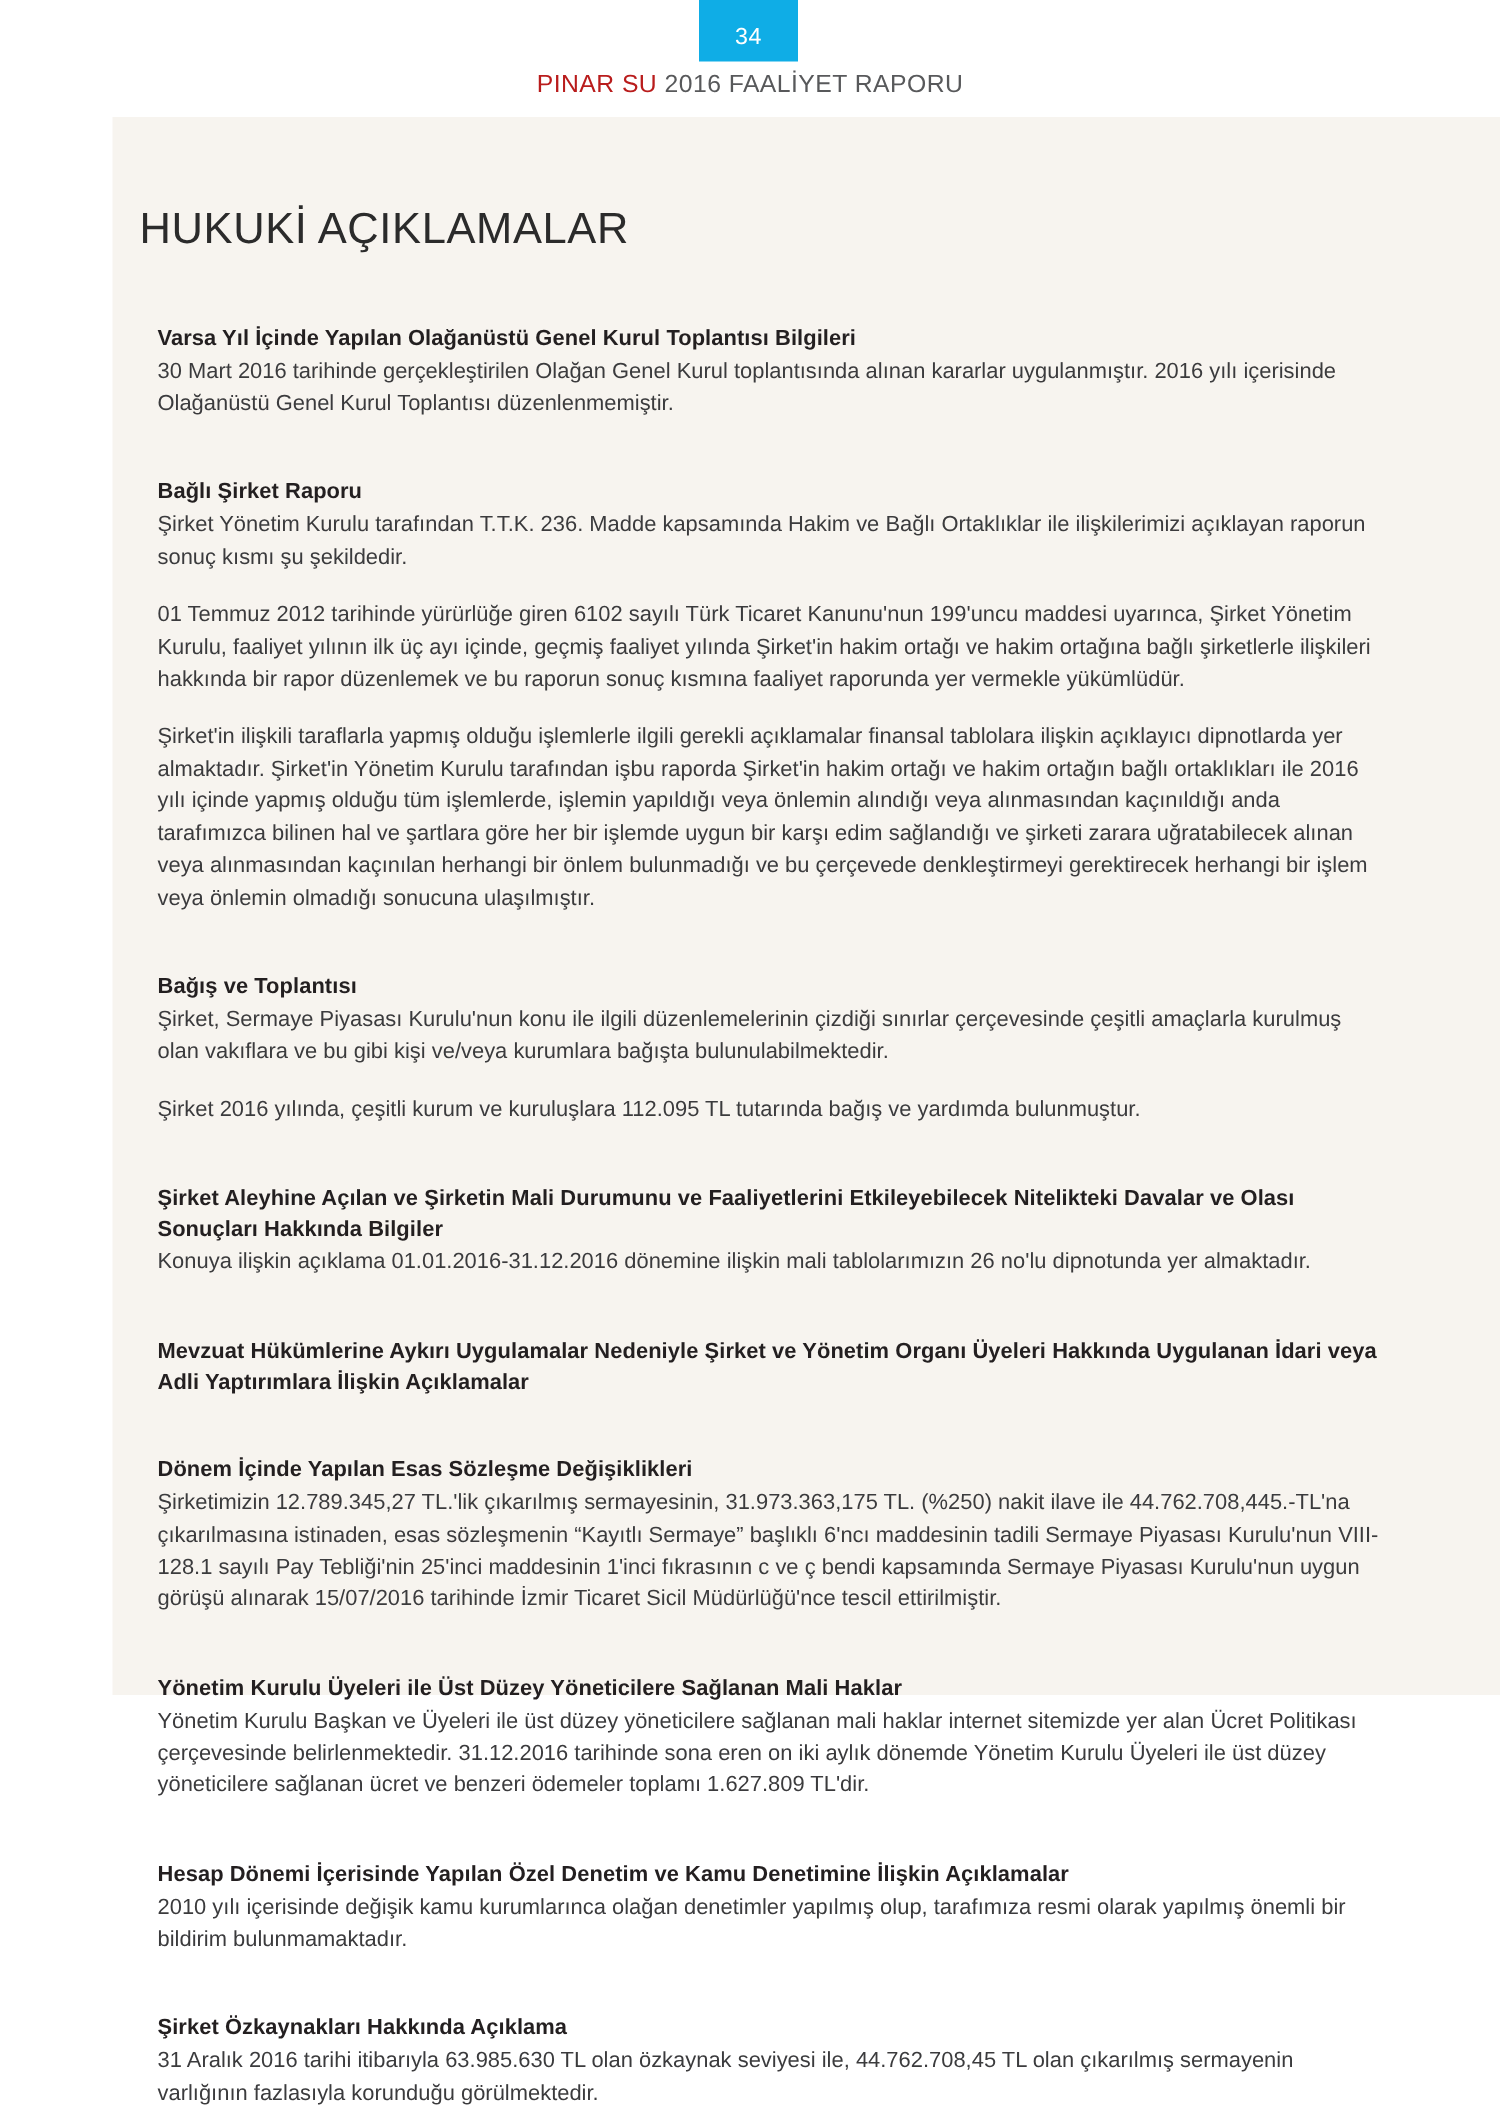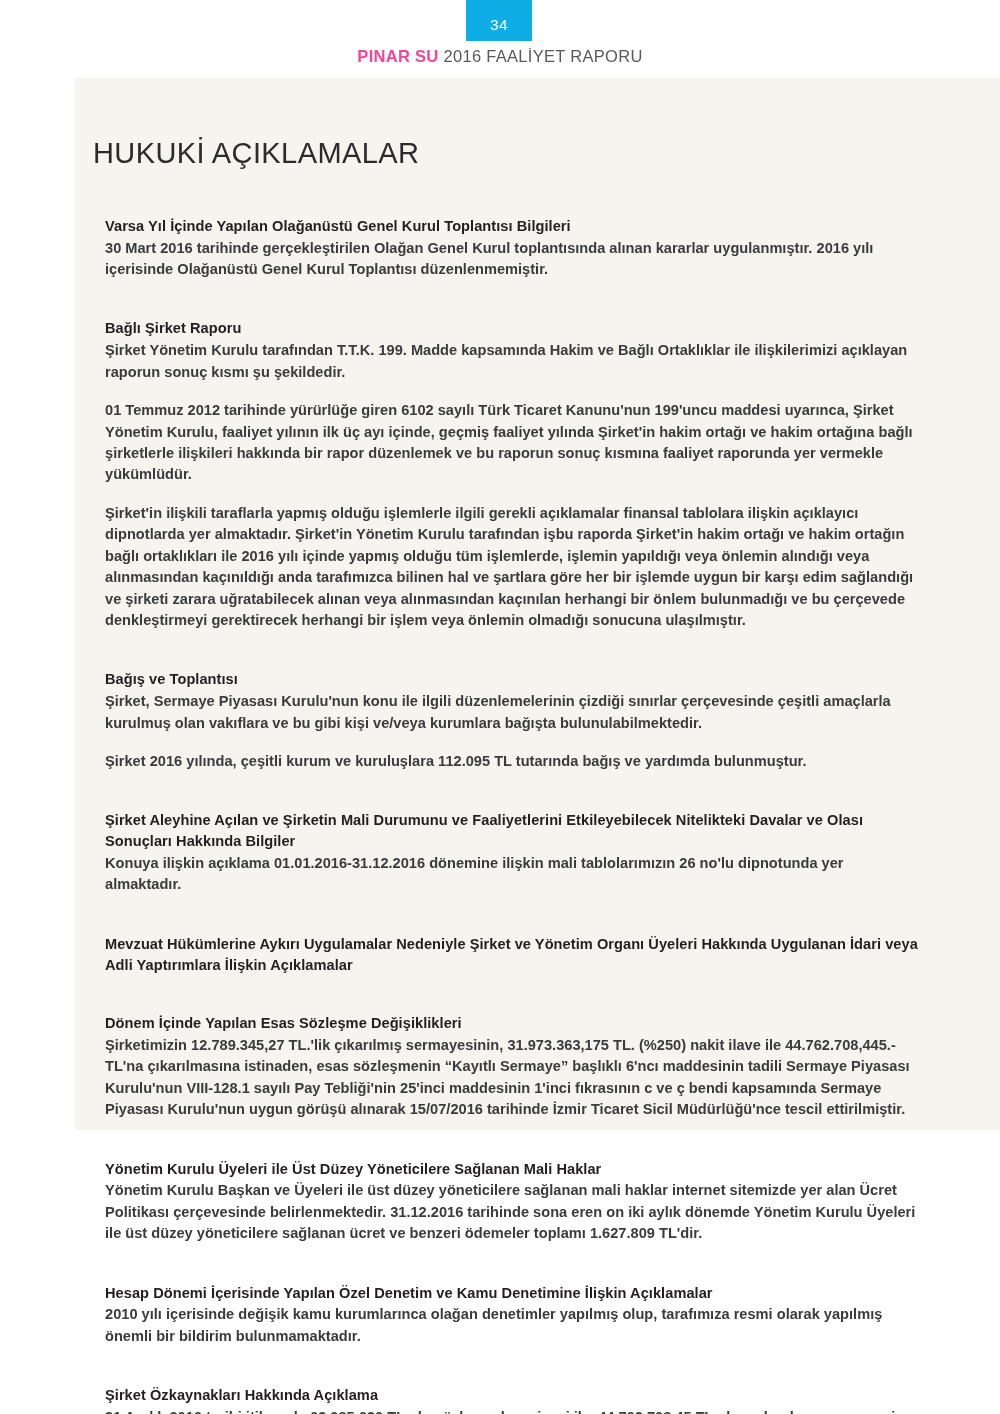--- a/index.html
+++ b/index.html
@@ -54,22 +54,22 @@
     top: 47px;
     left: 0;
     width: 1000px;
     text-align: center;
     font-size: 16.5px;
     letter-spacing: 0.3px;
     color: #58595B;
     white-space: nowrap;
   }
   .header-title .brand {
-    font-weight: bold;
-    color: #ec4899;
+    font-weight: normal;
+    color: #b91c1c;
   }
 
   
   .content-panel {
     position: absolute;
     top: 78px;
     left: 75px;
     width: 925px;
     height: 1052px;
     background: #F7F4EF;
@@ -101,21 +101,21 @@
     font-size: 14.6px;
     font-weight: bold;
     color: #231f20;
     line-height: 1.42;
     letter-spacing: 0.05px;
   }
 
   p.body {
     margin: 0;
     font-size: 14.6px;
-    font-weight: 700;
+    font-weight: 400;
     color: #3b3b3d;
     line-height: 1.47;
     letter-spacing: 0.01px;
   }
 
   p.body + p.body {
     margin-top: 17px;
   }
 
   .gap-lg { height: 17px; }
@@ -138,21 +138,21 @@
       <h1 class="doc-title">HUKUKİ AÇIKLAMALAR</h1>
 
       <div class="sec">
         <h2 class="sec-head">Varsa Yıl İçinde Yapılan Olağanüstü Genel Kurul Toplantısı Bilgileri</h2>
         <p class="body">30 Mart 2016 tarihinde gerçekleştirilen Olağan Genel Kurul toplantısında alınan kararlar uygulanmıştır. 2016 yılı içerisinde Olağanüstü Genel Kurul Toplantısı düzenlenmemiştir.</p>
       </div>
       <div class="gap-lg"></div>
 
       <div class="sec">
         <h2 class="sec-head">Bağlı Şirket Raporu</h2>
-        <p class="body">Şirket Yönetim Kurulu tarafından T.T.K. 199. Madde kapsamında Hakim ve Bağlı Ortaklıklar ile ilişkilerimizi açıklayan raporun sonuç kısmı şu şekildedir.</p>
+        <p class="body">Şirket Yönetim Kurulu tarafından T.T.K. 236. Madde kapsamında Hakim ve Bağlı Ortaklıklar ile ilişkilerimizi açıklayan raporun sonuç kısmı şu şekildedir.</p>
         <p class="body">01 Temmuz 2012 tarihinde yürürlüğe giren 6102 sayılı Türk Ticaret Kanunu'nun 199'uncu maddesi uyarınca, Şirket Yönetim Kurulu, faaliyet yılının ilk üç ayı içinde, geçmiş faaliyet yılında Şirket'in hakim ortağı ve hakim ortağına bağlı şirketlerle ilişkileri hakkında bir rapor düzenlemek ve bu raporun sonuç kısmına faaliyet raporunda yer vermekle yükümlüdür.</p>
         <p class="body">Şirket'in ilişkili taraflarla yapmış olduğu işlemlerle ilgili gerekli açıklamalar finansal tablolara ilişkin açıklayıcı dipnotlarda yer almaktadır. Şirket'in Yönetim Kurulu tarafından işbu raporda Şirket'in hakim ortağı ve hakim ortağın bağlı ortaklıkları ile 2016 yılı içinde yapmış olduğu tüm işlemlerde, işlemin yapıldığı veya önlemin alındığı veya alınmasından kaçınıldığı anda tarafımızca bilinen hal ve şartlara göre her bir işlemde uygun bir karşı edim sağlandığı ve şirketi zarara uğratabilecek alınan veya alınmasından kaçınılan herhangi bir önlem bulunmadığı ve bu çerçevede denkleştirmeyi gerektirecek herhangi bir işlem veya önlemin olmadığı sonucuna ulaşılmıştır.</p>
       </div>
       <div class="gap-lg"></div>
 
       <div class="sec">
         <h2 class="sec-head">Bağış ve Toplantısı</h2>
         <p class="body">Şirket, Sermaye Piyasası Kurulu'nun konu ile ilgili düzenlemelerinin çizdiği sınırlar çerçevesinde çeşitli amaçlarla kurulmuş olan vakıflara ve bu gibi kişi ve/veya kurumlara bağışta bulunulabilmektedir.</p>
         <p class="body">Şirket 2016 yılında, çeşitli kurum ve kuruluşlara 112.095 TL tutarında bağış ve yardımda bulunmuştur.</p>
       </div>

